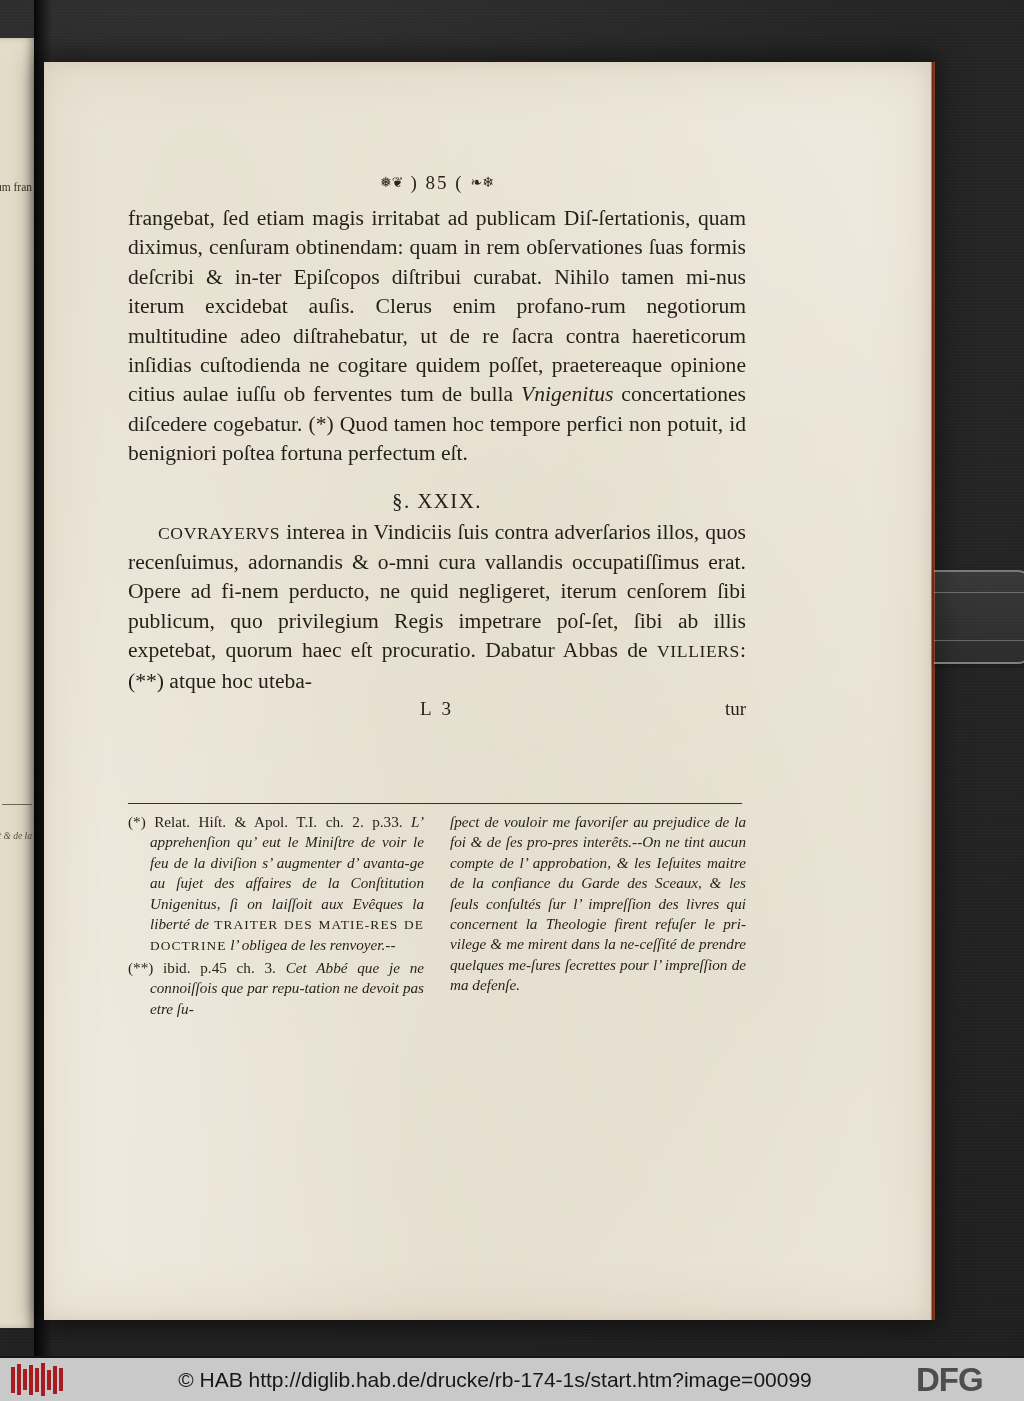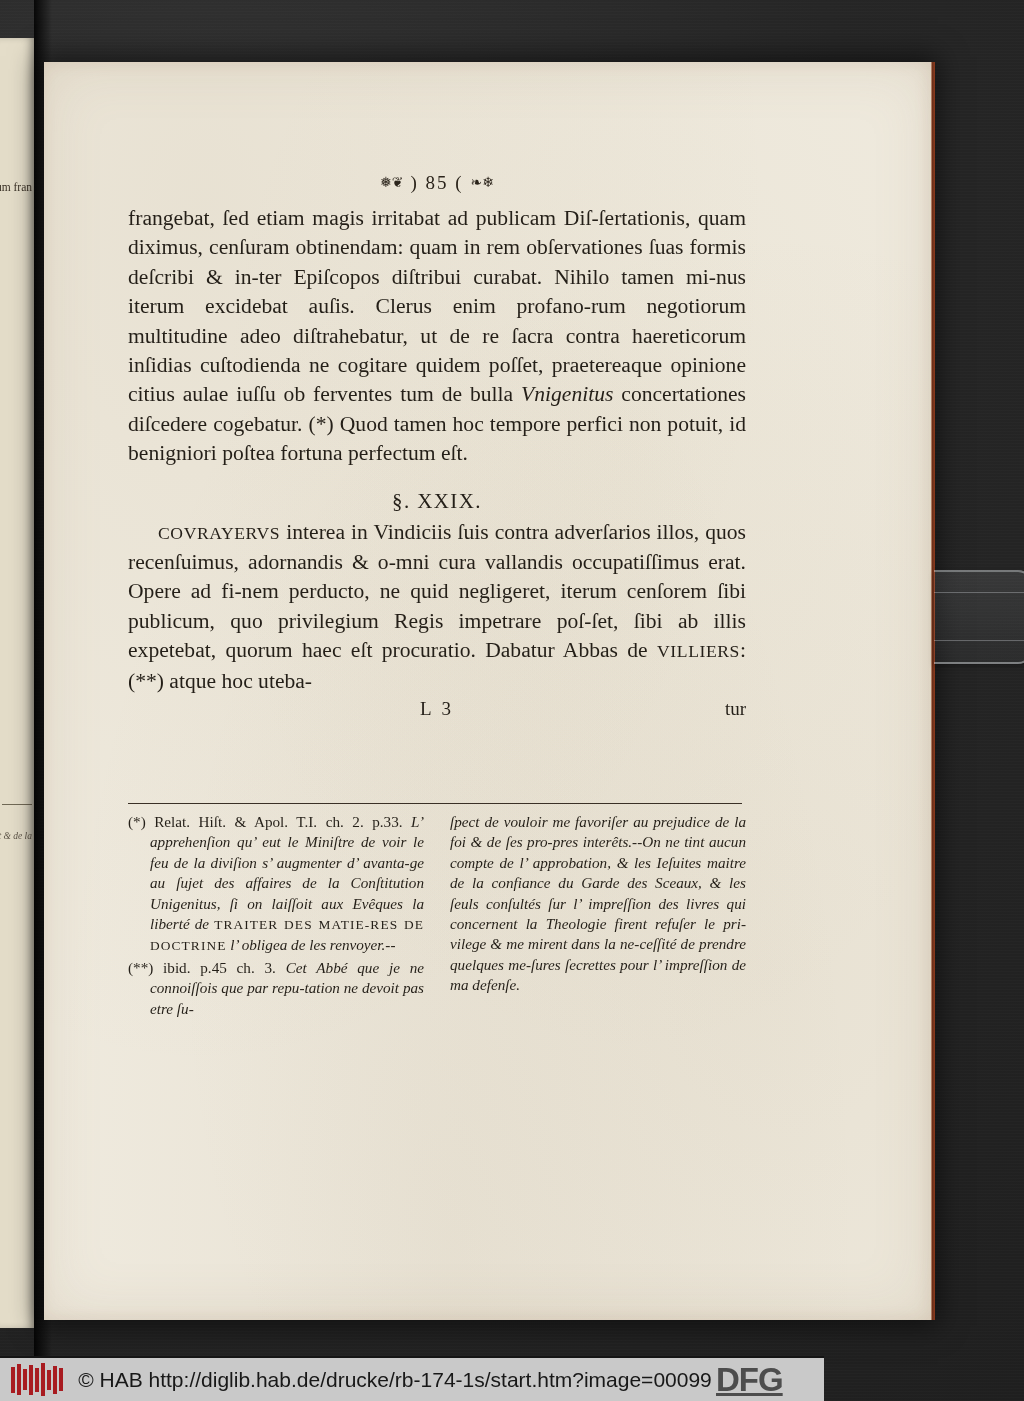--- a/index.html
+++ b/index.html
@@ -201,21 +201,21 @@
     text-indent: -22px;
   }
   .fn.cont { padding-left: 0; text-indent: 0; }
   .fn i { font-style: italic; }
   .fn .caps { font-style: normal; font-size: 13.4px; letter-spacing: 1.1px; }
 
   
   .footer-bar {
     position: absolute;
     left: 0; bottom: 0;
-    width: 824px; height: 43px;
+    width: 1024px; height: 43px;
     background: #c9c9c9;
     display: flex;
     align-items: center;
     border-top: 2px solid #141414;
   }
   .hab-logo {
     width: 74px; height: 43px;
     display: flex; align-items: center; justify-content: center; gap: 2px;
     flex: 0 0 auto;
   }
@@ -234,21 +234,20 @@
   }
   .dfg-logo {
     width: 108px; height: 43px;
     flex: 0 0 auto;
     display: flex; align-items: center; justify-content: flex-start;
     font-family: "Liberation Sans", sans-serif;
     font-weight: bold;
     font-size: 33px;
     letter-spacing: -1px;
     color: #4d4d4d;
-    text-decoration: underline;
   }
 </style>
 </head>
 <body>
 
 <div id="page">
 
   <div class="backdrop"></div>
 
   <div class="facing-page">

